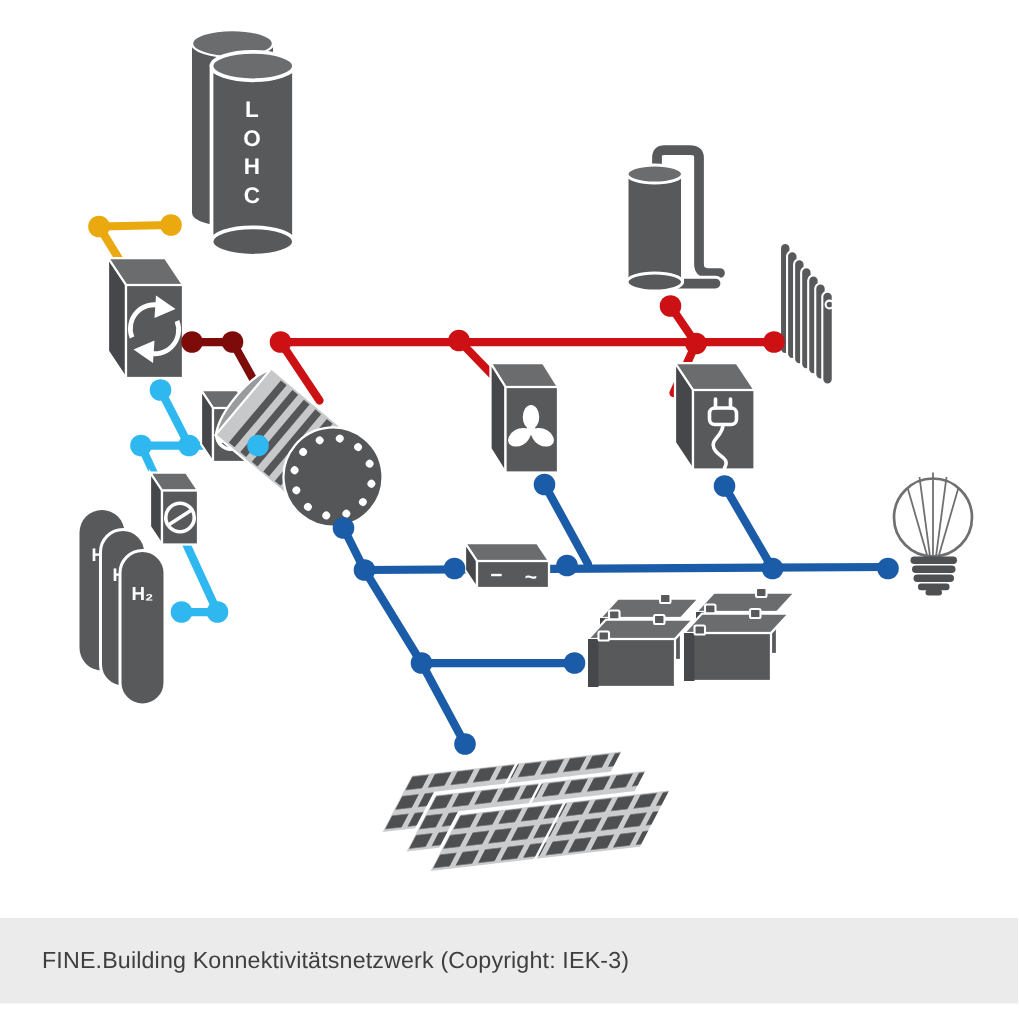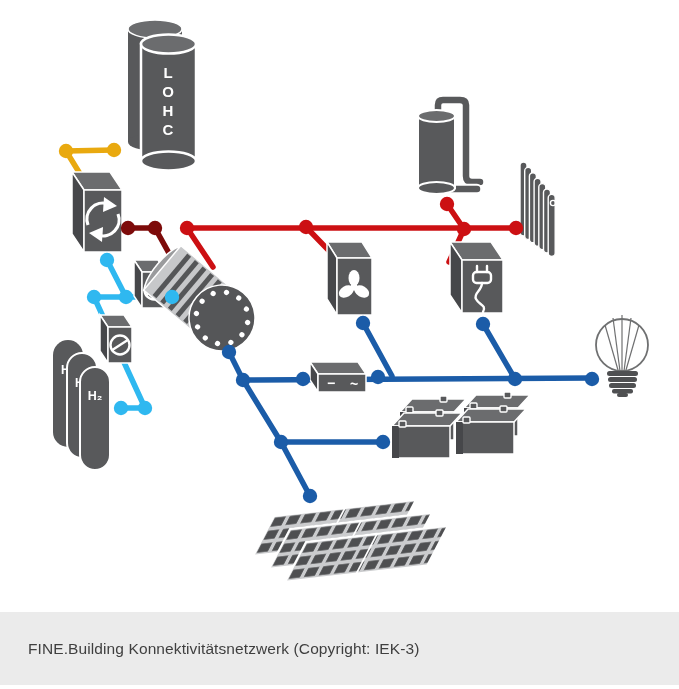--- a/index.html
+++ b/index.html
@@ -1,19 +1,19 @@
 <!DOCTYPE html>
 <html style="--c-yellow: #e9a90f; --c-dark_red: #7d0b0a; --c-red: #cc1013; --c-cyan: #2fb8f0; --c-blue: #1b5ca8; --c-component_gray: #58595b; --c-component_gray_top: #6b6c6e; --c-component_gray_side: #46474a; --c-caption_bar: #ebebeb; --c-caption_text: #3f3f3f;"><head>
 <meta charset="utf-8">
 <style>
   html,body{margin:0;padding:0;background:#fff;}
   .stage{position:relative;width:679px;height:689px;background:#fff;overflow:hidden;
          font-family:"Liberation Sans",sans-serif;}
   svg{position:absolute;left:0;top:0;}
-  .caption-bar{position:absolute;left:0;top:612px;width:679px;height:73px;
+  .caption-bar{position:absolute;left:0;top:612px;width:679px;height:57px;
                background:var(--c-caption_bar,#ebebeb);display:flex;align-items:center;}
   .caption-text{margin-left:28px;font-size:15.5px;color:var(--c-caption_text,#3f3f3f);letter-spacing:.1px;}
   text{font-family:"Liberation Sans",sans-serif;}
   .tank-label{fill:#fff;font-weight:bold;}
   .sym{fill:#fff;font-weight:bold;}
 </style>
 </head>
 <body>
 
 <div class="stage">

